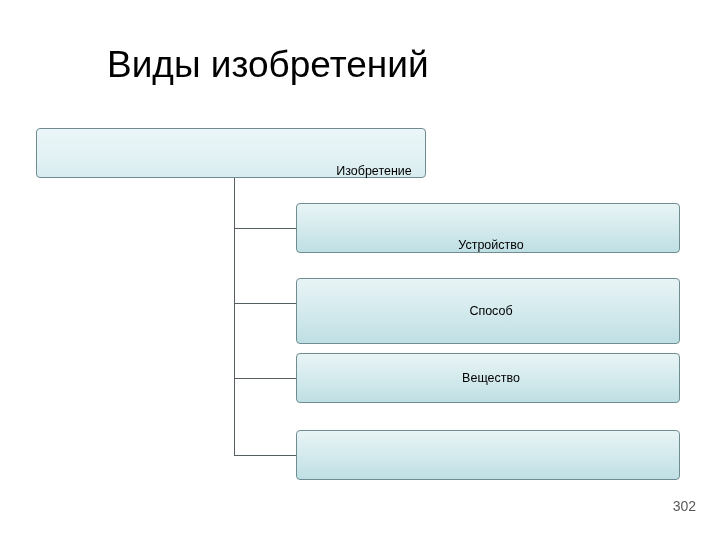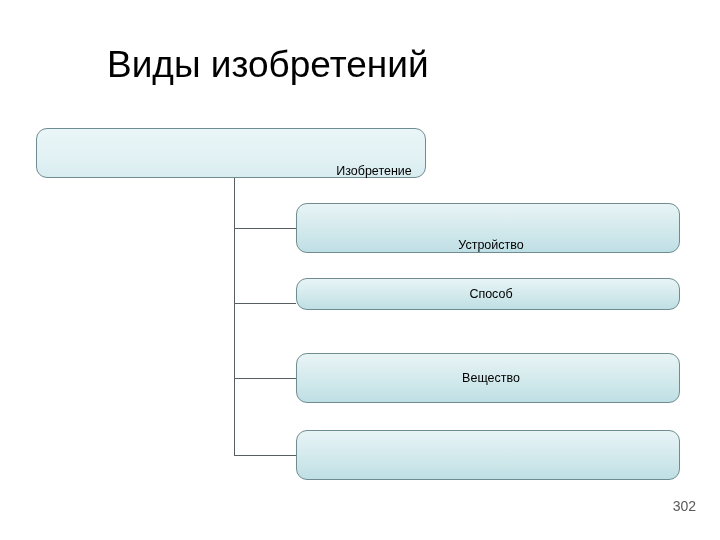--- a/index.html
+++ b/index.html
@@ -42,21 +42,21 @@
   }
   .connector.h {
     height: 1px;
   }
 
   
   .node {
     position: absolute;
     box-sizing: border-box;
     border: 1px solid #6f8d91;
-    border-radius: 11px;
+    border-radius: 4px;
     background: linear-gradient(to bottom, #e8f4f6 0%, #d2e9ec 55%, #bfdfe4 100%);
     display: flex;
     align-items: center;
     justify-content: center;
     font-size: 12.5px;
     color: #000000;
     text-align: center;
     padding-left: 6px;
   }
   .node .shadow-layer {
@@ -109,21 +109,21 @@
   <div class="node node-root" style="left:36px; top:128px; width:390px; height:50px;">
     <div class="shadow-layer"></div>
     <span class="label">Изобретение</span>
   </div>
 
   <div class="node" style="left:296px; top:203px; width:384px; height:50px;align-items:flex-end;">
     <div class="shadow-layer"></div>
     <span class="label">Устройство</span>
   </div>
 
-  <div class="node" style="left:296px; top:278px; width:384px; height:32px;">
+  <div class="node" style="left:296px; top:278px; width:384px; height:66px;">
     <div class="shadow-layer"></div>
     <span class="label">Способ</span>
   </div>
 
   <div class="node" style="left:296px; top:353px; width:384px; height:50px;">
     <div class="shadow-layer"></div>
     <span class="label">Вещество</span>
   </div>
 
   <div class="node" style="left:296px; top:430px; width:384px; height:50px;">

